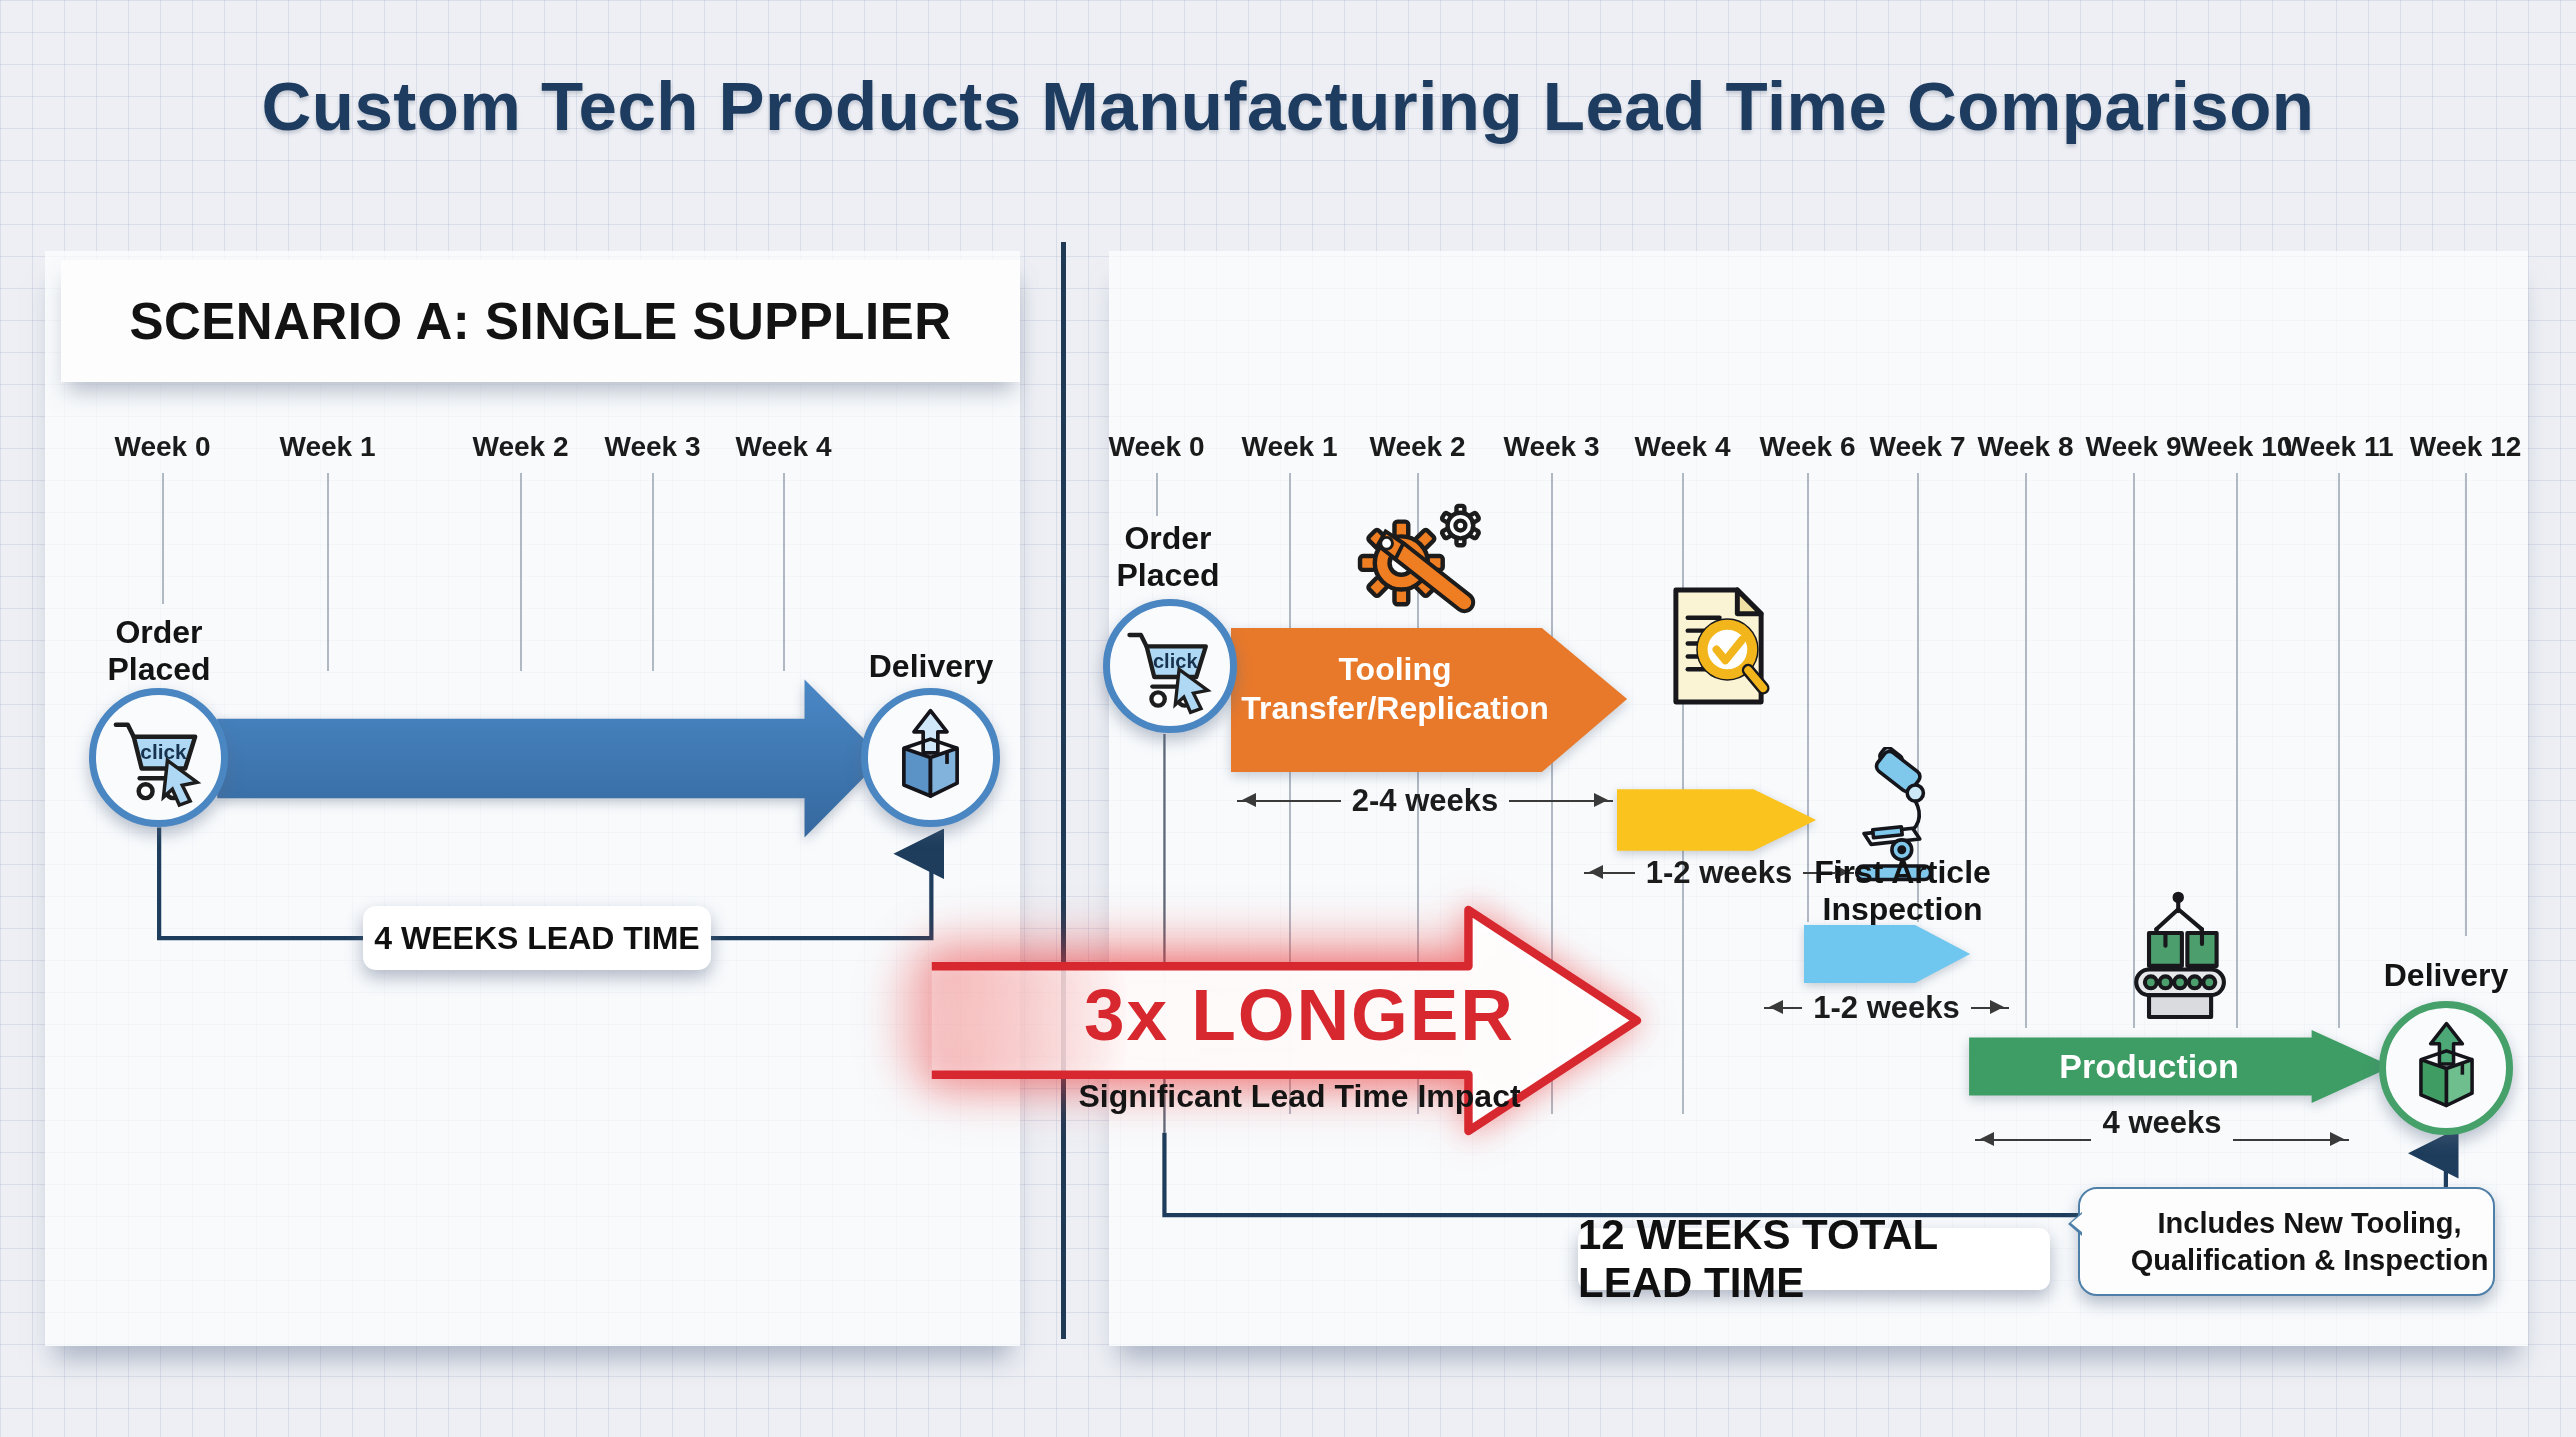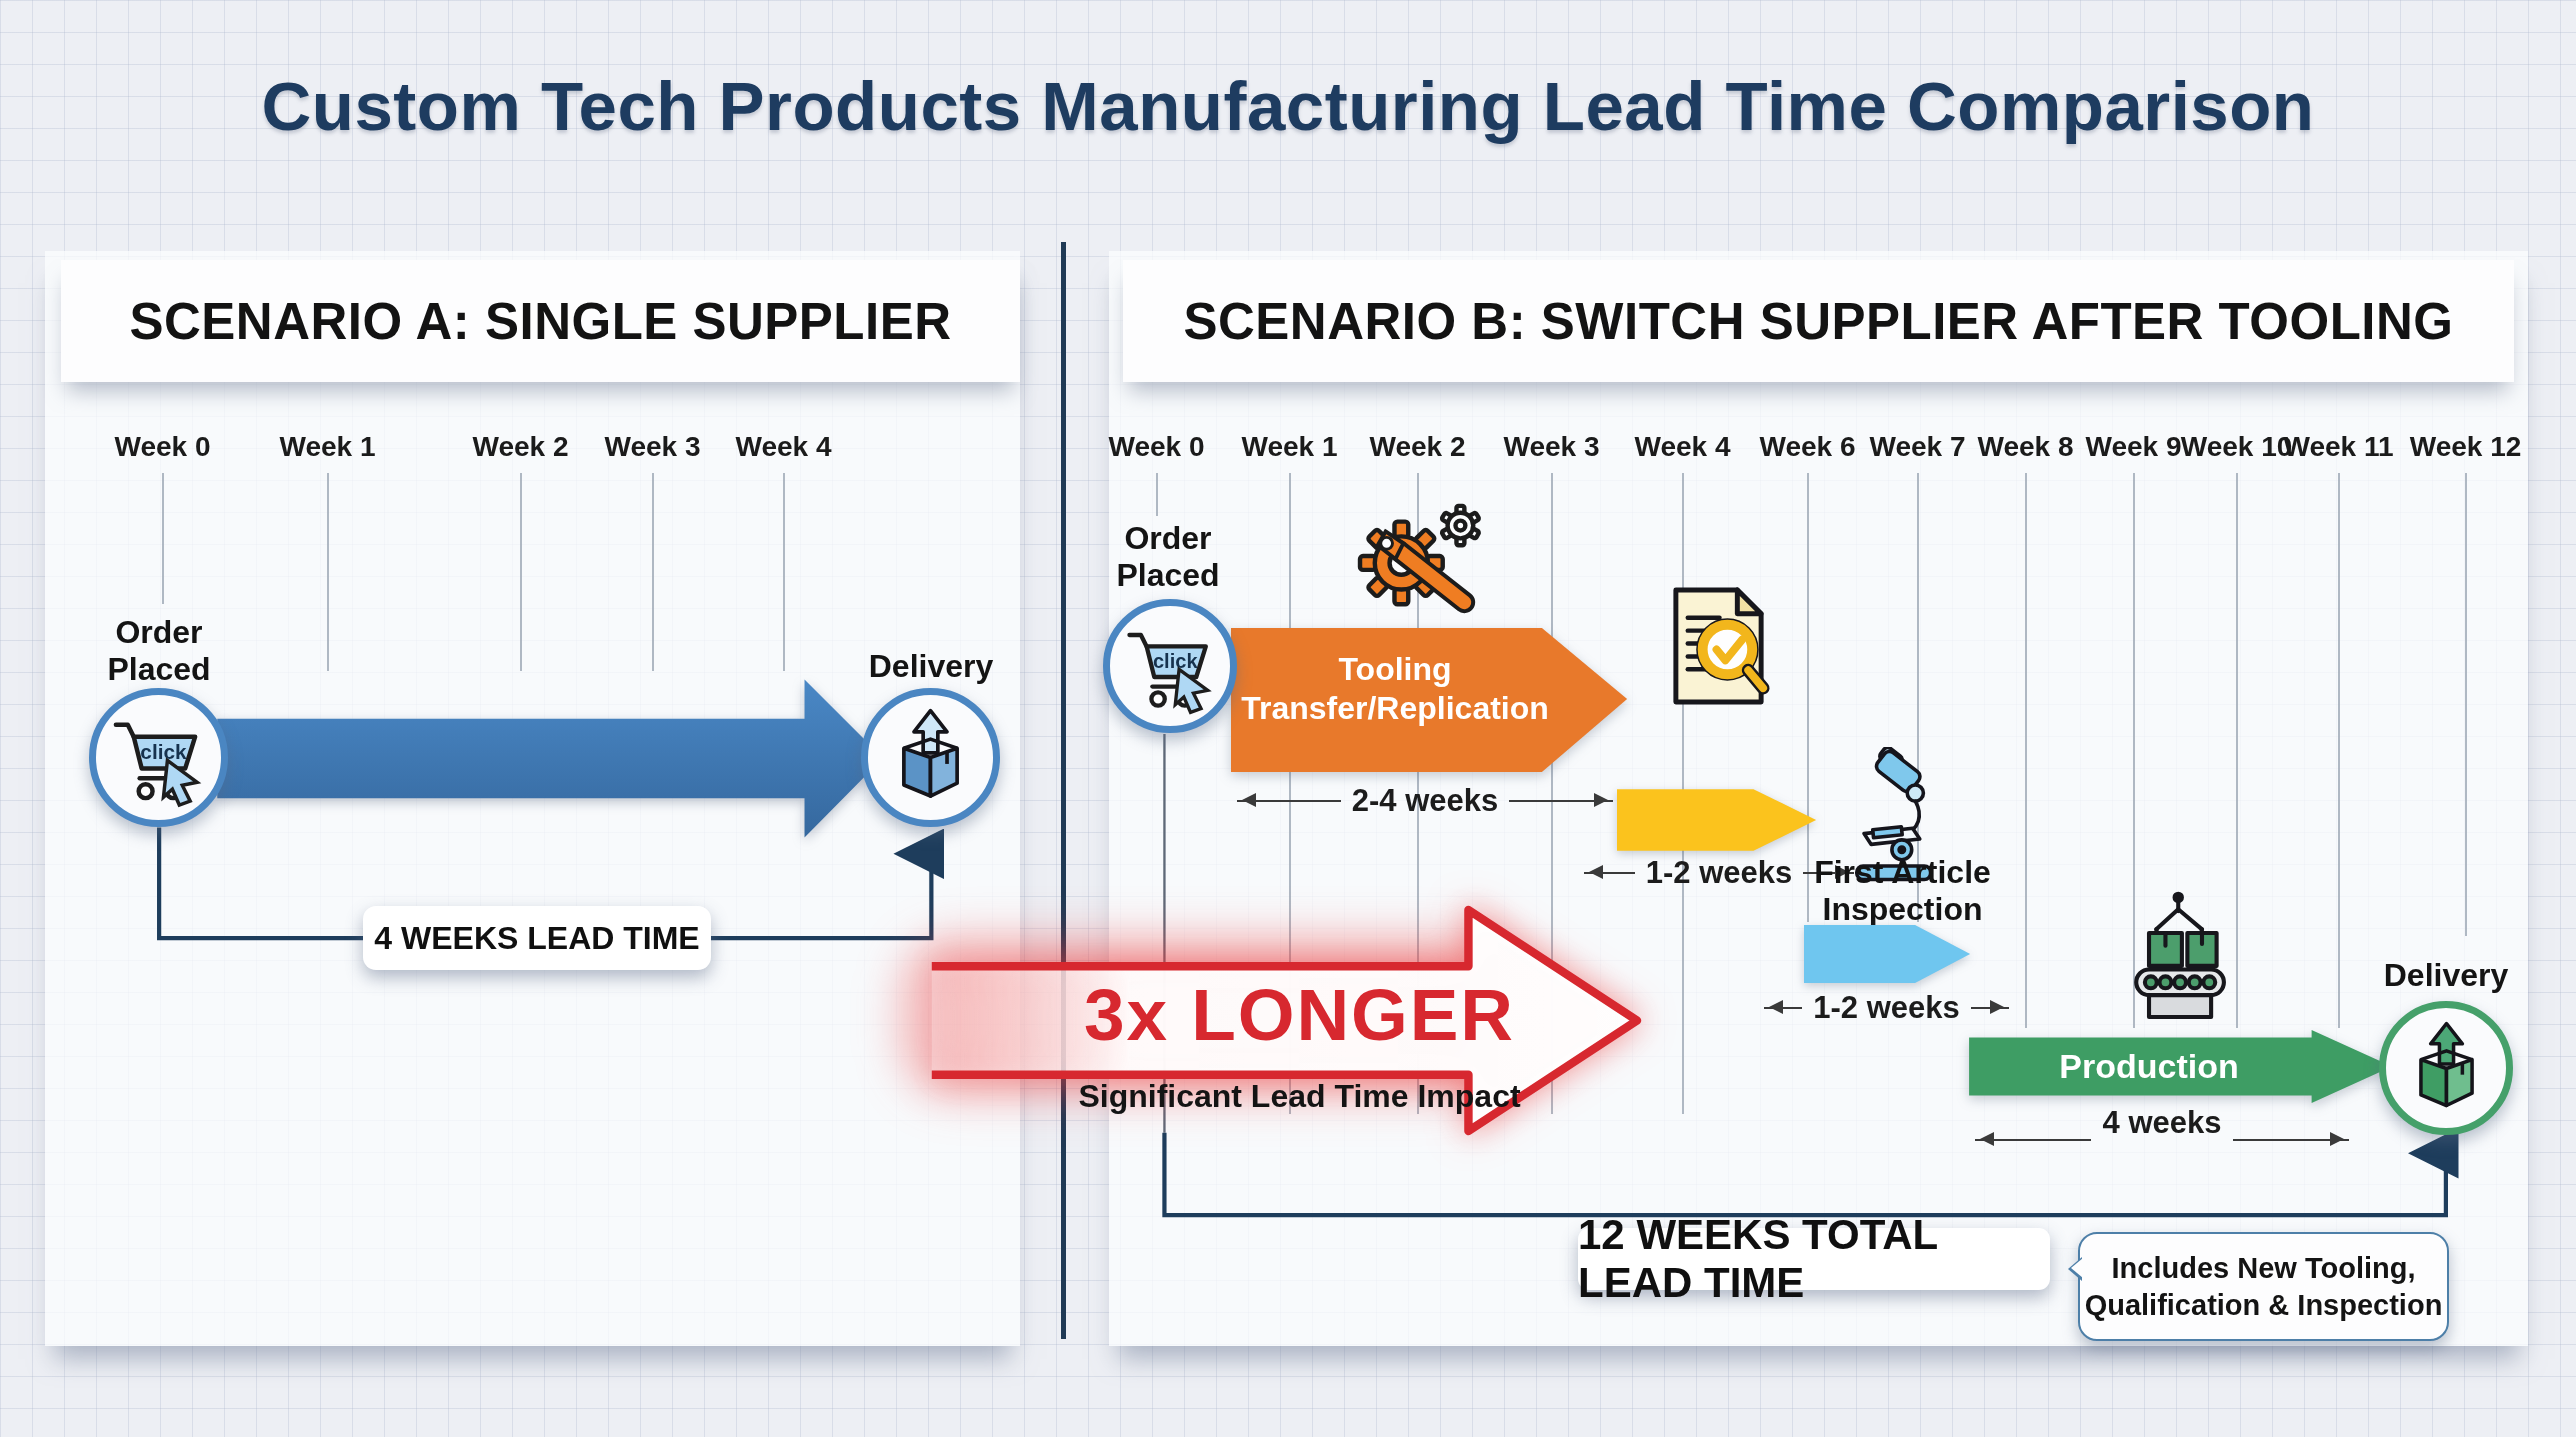--- a/index.html
+++ b/index.html
@@ -66,21 +66,20 @@
 
 <div class="canvas">
 
   <div class="title">Custom Tech Products Manufacturing Lead Time Comparison</div>
 
   <div class="panel" style="left:45px;top:251px;width:975px;height:1095px;"></div>
   <div class="panel" style="left:1109px;top:251px;width:1419px;height:1095px;"></div>
   <div class="divider"></div>
 
   <div class="hdr" style="left:61px;top:260px;width:959px;height:122px;">SCENARIO A: SINGLE SUPPLIER</div>
-  <div class="hdr" style="left:1123px;top:260px;width:1391px;height:122px;">SCENARIO B: SWITCH SUPPLIER AFTER TOOLING</div>
 
   <div class="wk" style="left:163px;top:431px;">Week 0</div>
   <div class="wk" style="left:328px;top:431px;">Week 1</div>
   <div class="wk" style="left:521px;top:431px;">Week 2</div>
   <div class="wk" style="left:653px;top:431px;">Week 3</div>
   <div class="wk" style="left:784px;top:431px;">Week 4</div>
   <div class="tick" style="left:163px;top:473px;height:131px;"></div>
   <div class="tick" style="left:328px;top:473px;height:198px;"></div>
   <div class="tick" style="left:521px;top:473px;height:198px;"></div>
   <div class="tick" style="left:653px;top:473px;height:198px;"></div>
@@ -340,19 +339,19 @@
         <stop offset="0.28" stop-color="#ffffff" stop-opacity="0.96"></stop>
         <stop offset="1" stop-color="#ffffff" stop-opacity="0.98"></stop>
       </linearGradient>
     </defs>
     <path d="M35 92 H608 V32 L788 150 L608 268 V208 H35" fill="url(#tailFade)" stroke="#D7282F" stroke-width="9" stroke-linejoin="round"></path>
   </svg>
   <div class="impact-headline">3x LONGER</div>
   <div class="impact-sub">Significant Lead Time Impact</div>
 
   <div class="box" style="left:1578px;top:1228px;width:472px;height:62px;font-size:42px;border-radius:11.2px;">12 WEEKS TOTAL LEAD TIME</div>
-  <div class="callout" style="left:2078px;top:1232px;width:367px;height:105px;">
+  <div class="callout" style="left:2078px;top:1187px;width:367px;height:105px;padding-left:46px;">
     <div>Includes New Tooling,</div>
     <div>Qualification &amp; Inspection</div>
   </div>
 
 </div>
 
 
 </body></html>

